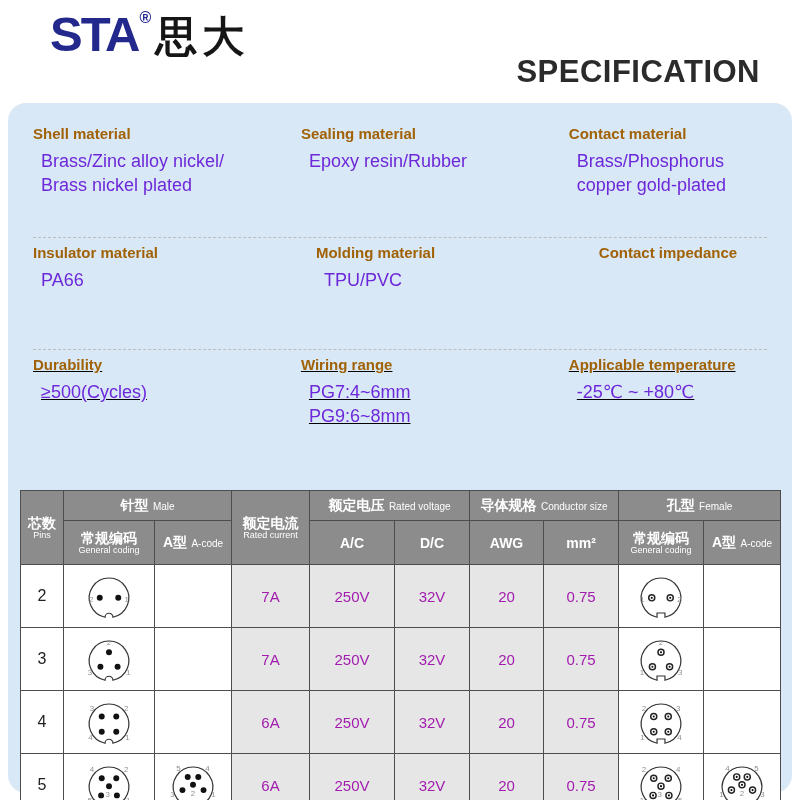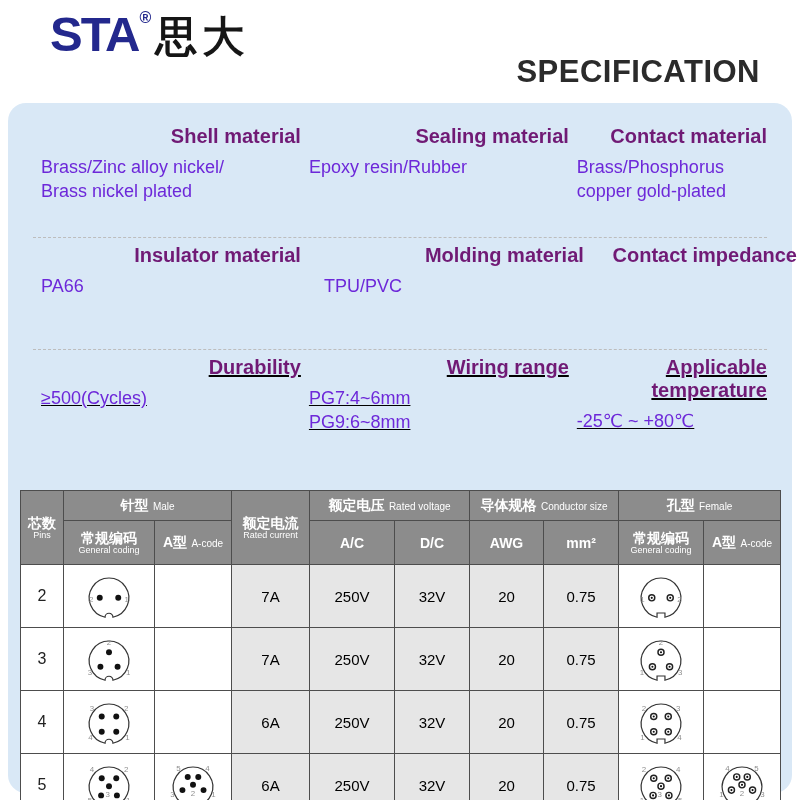--- a/index.html
+++ b/index.html
@@ -11,37 +11,37 @@
   .logo-cn { font-size:42px; font-weight:800; color:#161616; letter-spacing:5px; margin-left:4px; }
   .page-title { position:absolute; right:40px; top:54px; font-size:31px; font-weight:800;
     color:#2b2b2b; letter-spacing:0.5px; }
   .panel { position:absolute; left:8px; right:8px; top:103px; bottom:7px;
     background:#d9e8f6; border-radius:18px; }
   .spec-area { padding-top:16px; }
   .spec-row { display:grid; grid-template-columns:36.5% 36.5% 27%; margin:0 25px; padding:6px 0 10px 0; }
   .spec-row:nth-child(1){ height:118px; }
   .spec-row:nth-child(2){ height:112px; border-top:1px dashed #bdbdbd;gap:15px; }
   .spec-row:nth-child(3){ border-top:1px dashed #bdbdbd;text-decoration:underline; }
-  .spec-title { font-size:20px; font-weight:700; color:#701a75; margin-bottom:8px;text-align:right; }
+  .spec-title { font-size:15px; font-weight:700; color:#a16207; margin-bottom:8px; }
   .spec-value { font-size:18px; color:#6d28d9; line-height:1.32;margin-left:8px; }
   .table-wrap { position:absolute; left:12px; right:12px; top:387px; }
   table { width:100%; border-collapse:collapse; table-layout:fixed; background:#ffffff; }
   th,td { border:1.5px solid #4d4d4d; text-align:center; vertical-align:middle; padding:0; }
   thead th { background:#8c8c8c; color:#ffffff; }
   thead tr:nth-child(1){ height:30px; }
   thead tr:nth-child(2){ height:44px; }
   .h-cn { font-size:14px; font-weight:700; }
   .h-en { font-size:10px; font-weight:400; }
   .h-en.xs { font-size:9px; display:block; line-height:1; padding-bottom:2px; }
   .h-cn.two { display:block; line-height:1.15; padding-top:2px; }
   .h-sub { font-size:14px; font-weight:700; }
   tbody tr { height:63px; }
   td.c-pins { background:#ffffff; font-size:16px; color:#222222; }
   td.c-diag { background:#ffffff; }
-  td.c-val { background:#ffffff; font-size:15px; color:#000000; }
+  td.c-val { background:#ffffff; font-size:15px; color:#a21caf; }
   td.shade { background:#e6e6e6; }
   .c-diag svg { vertical-align:middle; }
 </style>
 </head>
 <body>
 
 <div class="logo"><span class="logo-sta">STA</span><span class="logo-reg">®</span><span class="logo-cn">思大</span></div>
 
 <div class="page-title">SPECIFICATION</div>
 

